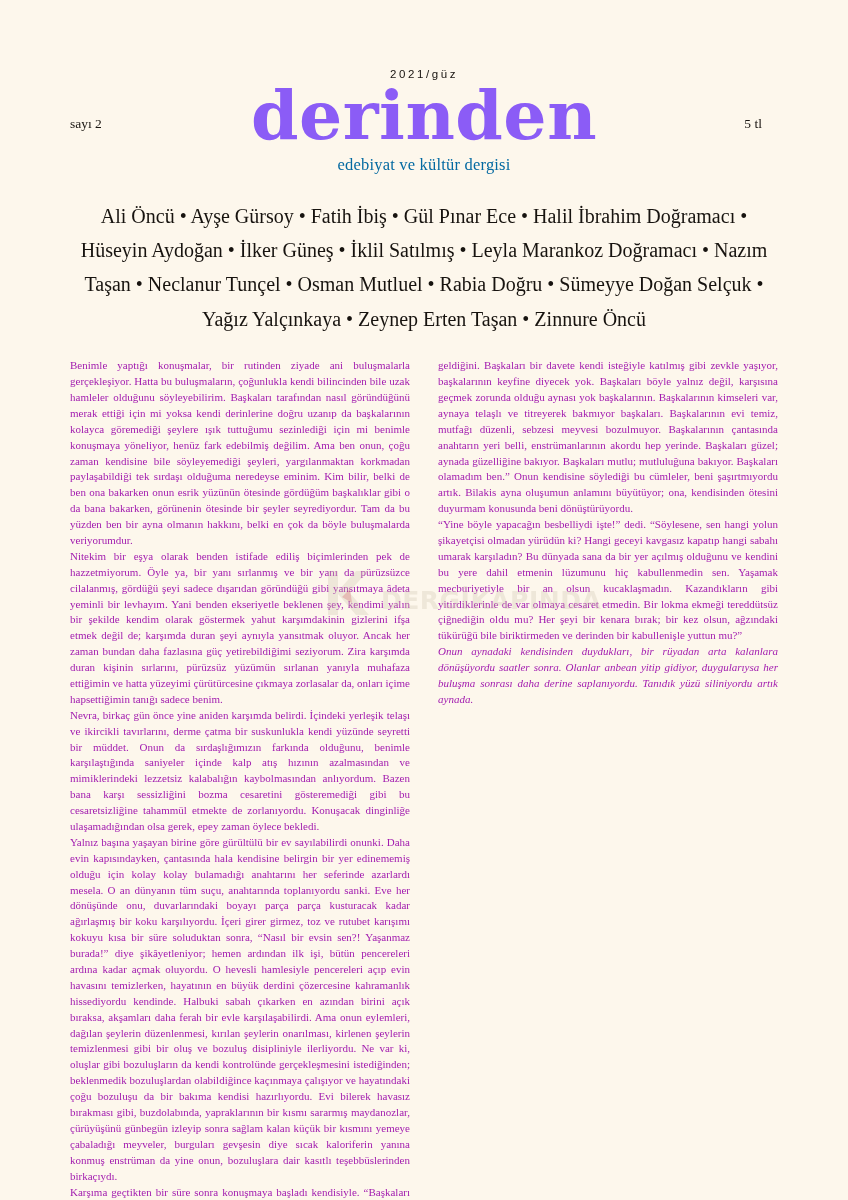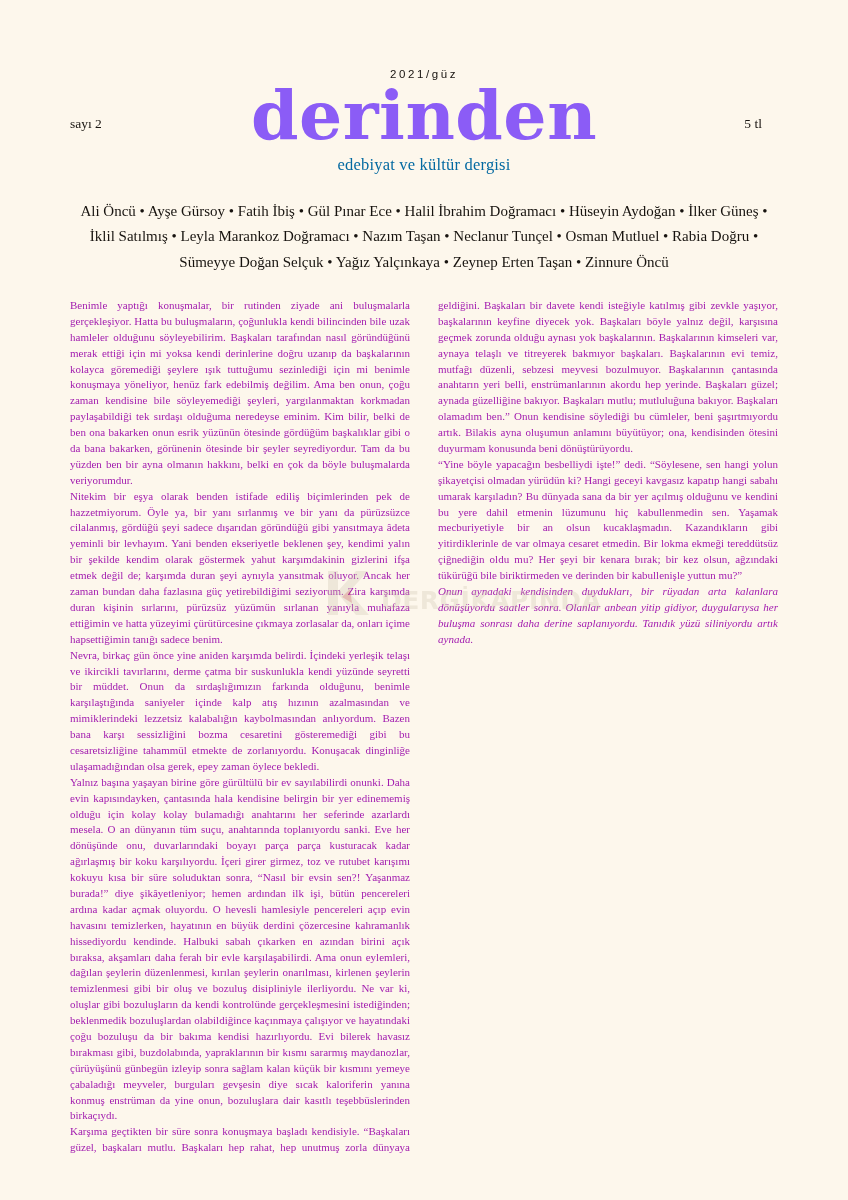--- a/index.html
+++ b/index.html
@@ -58,21 +58,21 @@
     color: #17130f;
     top: 116px;
   }
   .corner.left  { left: 0; }
   .corner.right { right: 16px; }
 
   
   .contributors {
     margin-top: 24px;
     text-align: center;
-    font-size: 15px;
+    font-size: 20px;
     line-height: 1.72;
     color: #17130f;
     padding: 0 6px;
   }
 
   
   .article {
     margin-top: 22px;
   }
   .article-heading {

